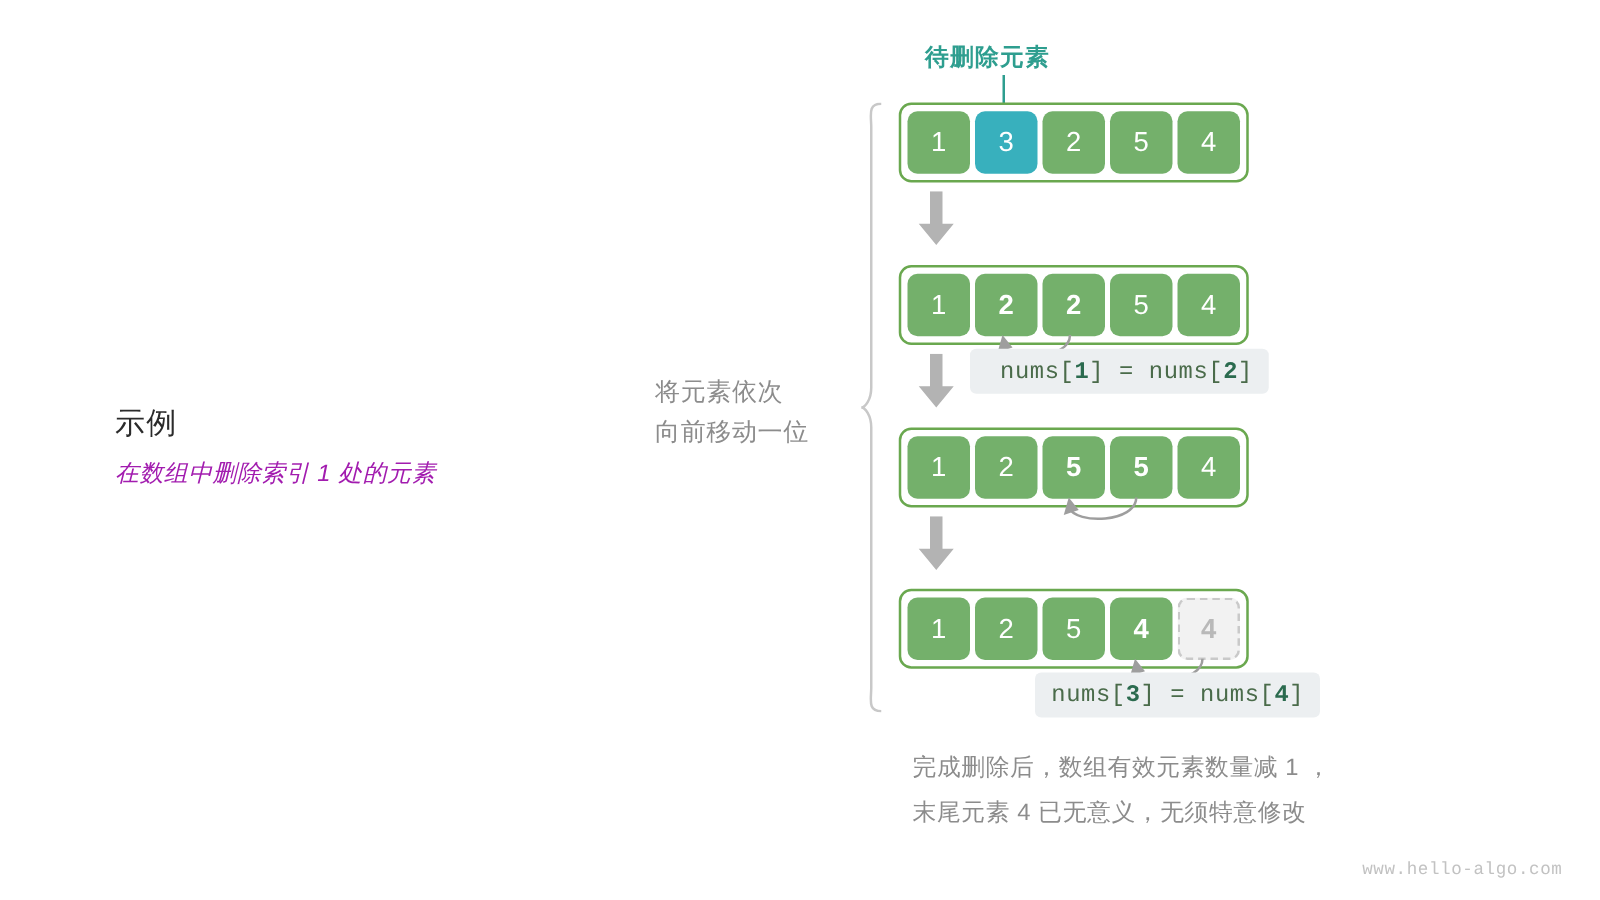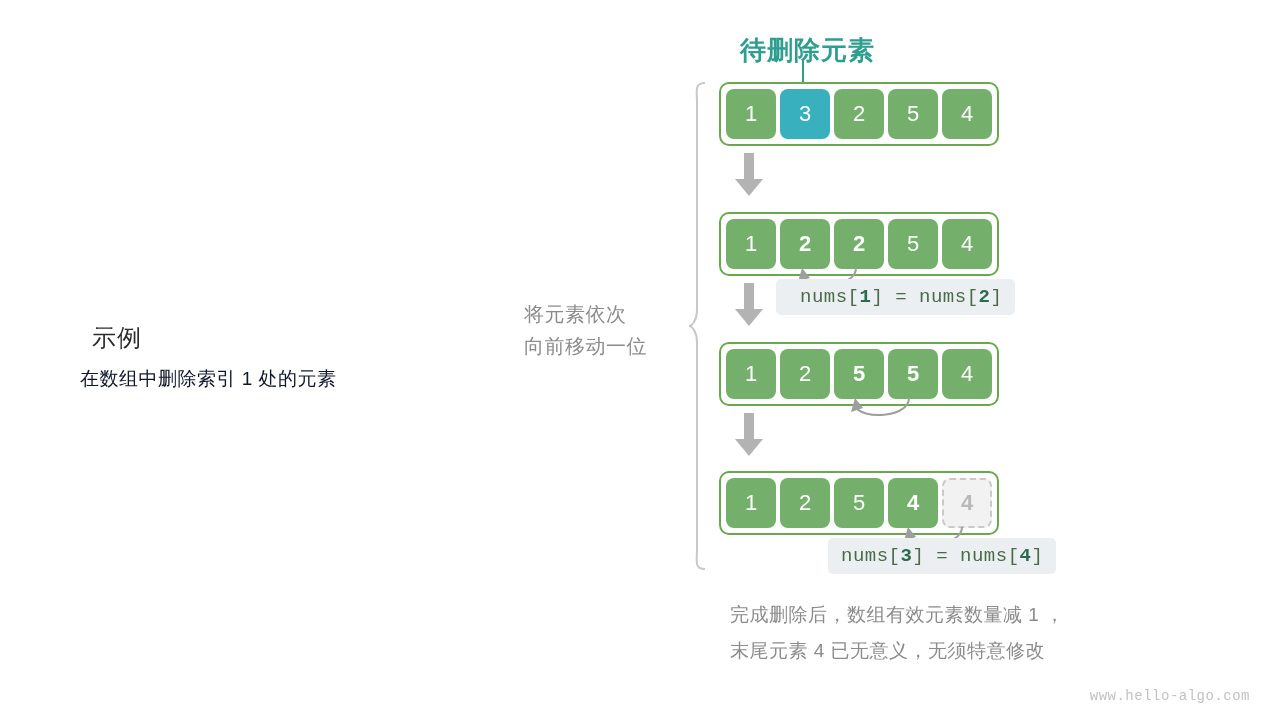--- a/index.html
+++ b/index.html
@@ -27,25 +27,26 @@
     position: absolute;
     left: 92px;
     top: 322px;
     font-size: 24px;
     font-weight: normal;
     letter-spacing: 1px;
     color: #2b2b2b;
   }
   .left-sub {
     position: absolute;
-    left: 80px;
+    left: 92px;
     top: 366px;
     font-size: 19px;
-    color: #0f172a;
-    letter-spacing: 0.5px;
+    color: #a21caf;
+    letter-spacing: 0.5px;
+    font-style: italic;
   }
 
   
   .mid-label {
     position: absolute;
     left: 524px;
     top: 298px;
     font-size: 20px;
     color: #8c8c8c;
     line-height: 32px;
@@ -57,21 +58,21 @@
     top: 82px;
     width: 18px;
     height: 488px;
   }
 
   
   .top-annot {
     position: absolute;
     left: 740px;
     top: 33px;
-    font-size: 26px;
+    font-size: 19px;
     font-weight: bold;
     color: #2e9e8f;
     letter-spacing: 1px;
   }
   .top-pointer {
     position: absolute;
     left: 802px;
     top: 60px;
     width: 2px;
     height: 24px;

